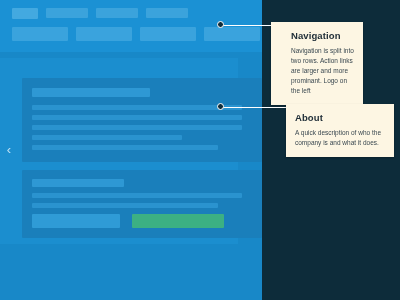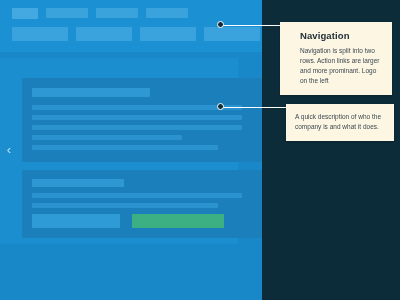--- a/index.html
+++ b/index.html
@@ -137,23 +137,23 @@
 
   
   .callout {
     position: absolute;
     background: #fdf6e3;
     box-shadow: 0 1px 2px rgba(0,0,0,0.25);
     padding: 8px 9px 9px 9px;
     box-sizing: border-box;
   }
   .callout-nav {
-    left: 280px;
+    left: 271px;
     top: 22px;
-    width: 112px;
+    width: 92px;
     padding-left: 20px;
   }
   .callout-about {
     left: 286px;
     top: 104px;
     width: 108px;
   }
   .callout-title {
     font-size: 9.5px;
     font-weight: bold;
@@ -234,16 +234,17 @@
   <div class="dot dot-nav"></div>
   <div class="connector conn-about"></div>
   <div class="dot dot-about"></div>
 
   <div class="callout callout-nav">
     <p class="callout-title">Navigation</p>
     <p class="callout-body">Navigation is split into two rows. Action links are larger and more prominant. Logo on the left</p>
   </div>
 
   <div class="callout callout-about">
+    <p class="callout-title">About</p>
     <p class="callout-body">A quick description of who the company is and what it does.</p>
   </div>
 
 </div>
 
 </body></html>

